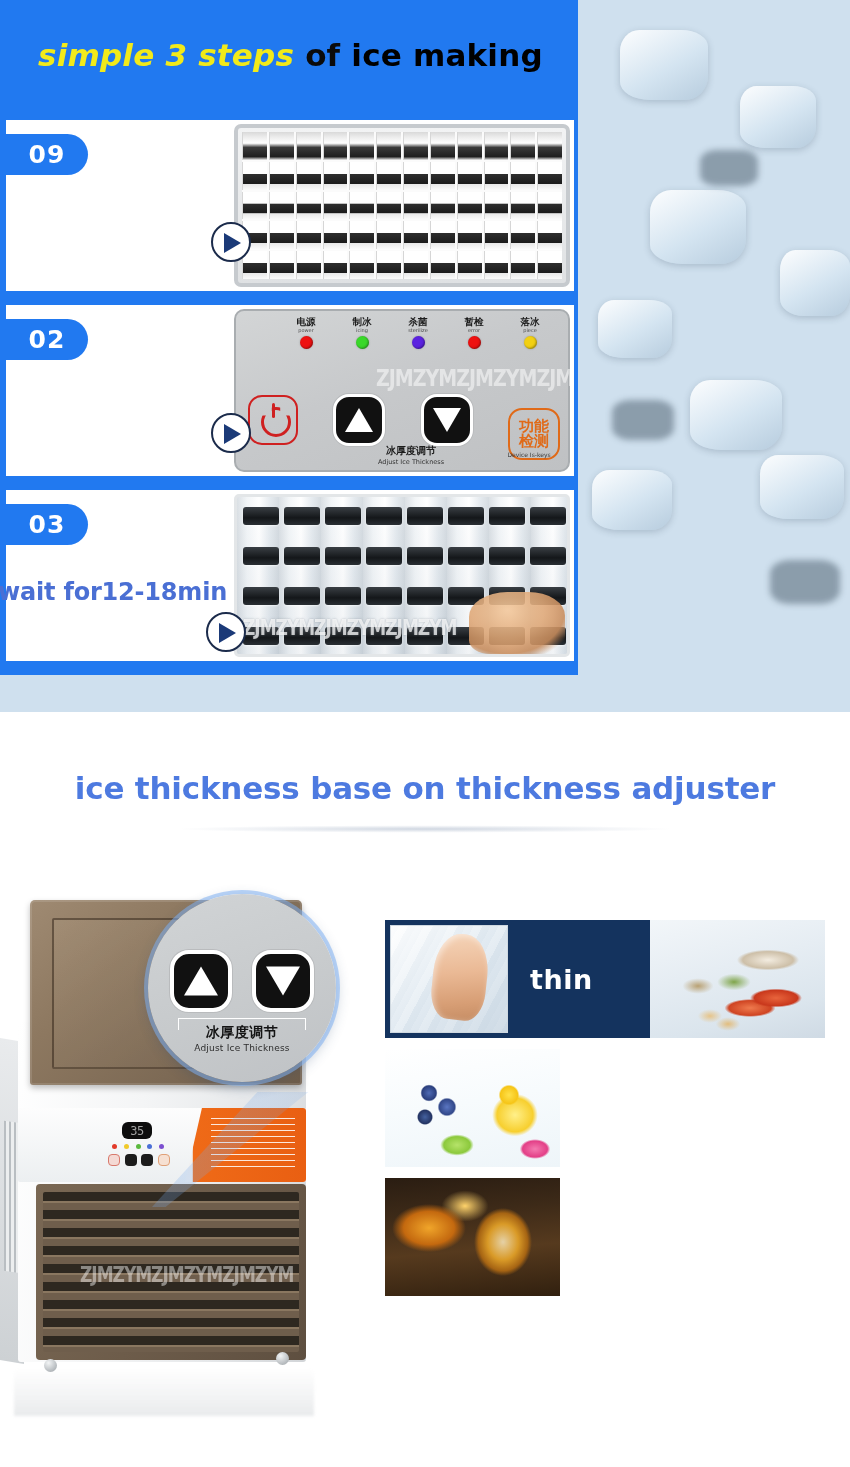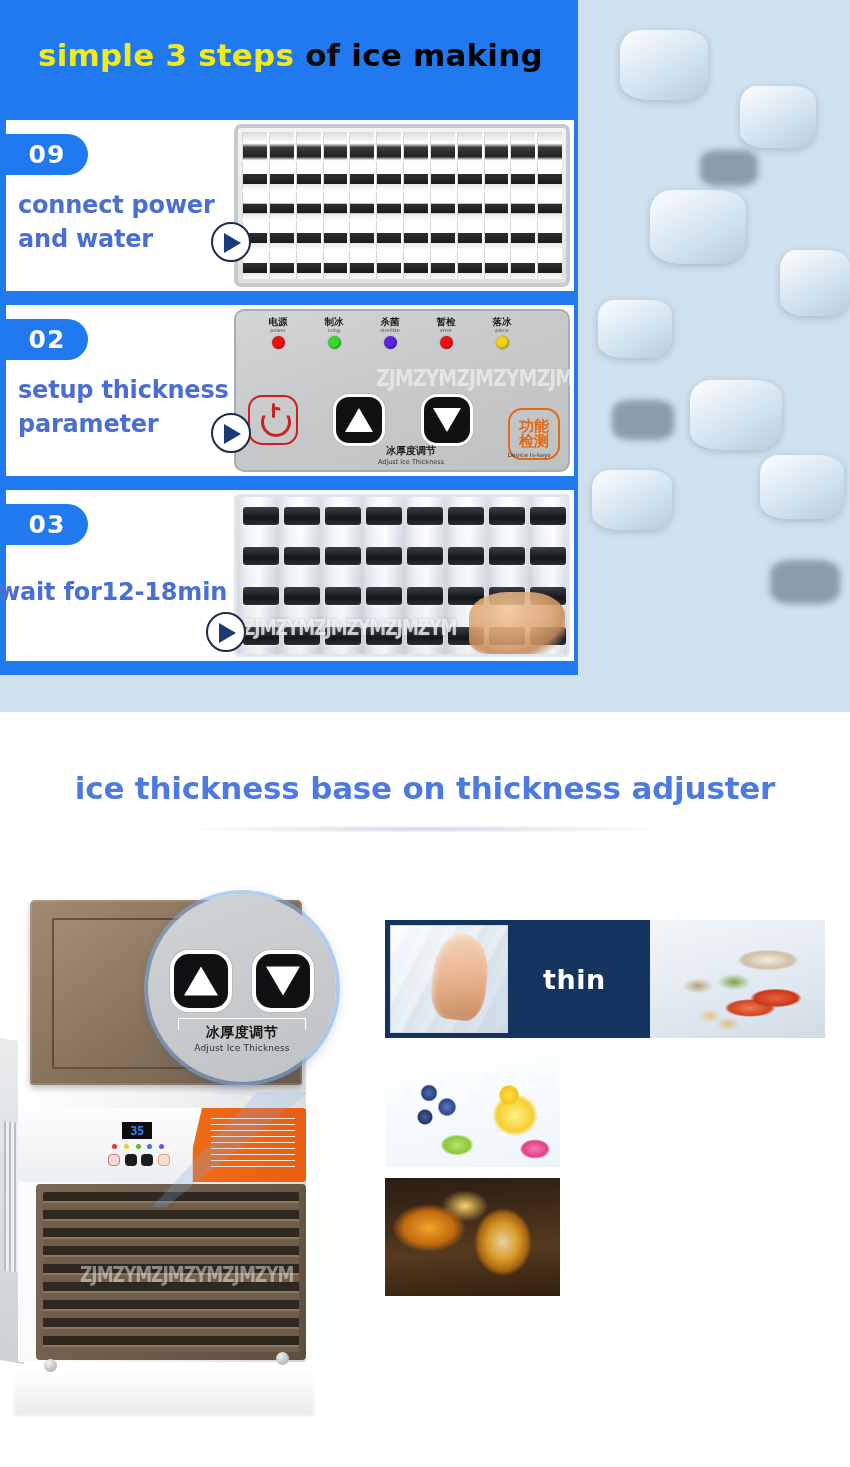--- a/index.html
+++ b/index.html
@@ -54,21 +54,21 @@
   .title-bar {
     position: absolute; left: 0; top: 0; width: 578px; height: 110px;
     background: #2179f0;
     display: flex; align-items: center;
   }
   .title-text {
     margin-left: 38px;
     font-size: 31px; font-weight: bold; letter-spacing: .2px;
     font-family: "DejaVu Sans", "Liberation Sans", sans-serif;
   }
-  .t-yellow { color: #f2ea1a; }
+  .t-yellow { color: #f2ea1a; font-style: italic; }
   .t-black  { color: #0b0b0b; }
   .t-white  { color: #000000; }
 
   
   .steps-panel {
     position: absolute; left: 0; top: 110px; width: 578px; height: 565px;
     background: #2179f0;
   }
   .step-card {
     position: absolute; left: 6px; width: 568px; height: 171px;
@@ -147,21 +147,21 @@
     background: linear-gradient(180deg,#d9d9d9 0%,#ececec 18%,#ffffff 40%,#3a3a3a 55%,#202020 88%,#f2f2f2 100%);
   }
 
   
   .panel {
     position: absolute; left: 0; top: 0; width: 336px; height: 163px;
     background: linear-gradient(160deg,#d3d5d6 0%,#c7c9cb 45%,#bfc1c3 100%);
     border: 2px solid #a9adb0; border-radius: 10px;
   }
   .leds { position: absolute; left: 14px; top: 6px; width: 308px;
-          display: flex; justify-content: flex-start; }
+          display: flex; justify-content: flex-end; }
   .led-item { text-align: center; width: 56px; }
   .led-cn { font-size: 9.5px; color: #1b1b1b; font-weight: bold; line-height: 1.05; }
   .led-en { font-size: 5px; color: #4a4a4a; line-height: 1.3; }
   .led-dot {
     width: 13px; height: 13px; border-radius: 50%;
     margin: 3px auto 0;
     box-shadow: inset -1px -1px 2px rgba(0,0,0,.35), 0 0 2px rgba(0,0,0,.25);
   }
   .panel-watermark {
     position: absolute; left: 140px; top: 55px;
@@ -305,23 +305,23 @@
     background: linear-gradient(90deg,#f0f0f0 0%, #f0f0f0 6%, #ef6a17 7%, #e95f12 100%);
     border-radius: 0 3px 3px 0;
     clip-path: polygon(14% 0, 100% 0, 100% 100%, 0 100%);
   }
   .mach-orange-lines {
     position: absolute; left: 26px; top: 10px; width: 84px; height: 54px;
     background: repeating-linear-gradient(180deg, rgba(255,255,255,.85) 0 1.5px, rgba(255,255,255,0) 1.5px 6px);
   }
   .lcd {
     position: absolute; left: 122px; top: 250px;
-    width: 30px; height: 17px; background: #0d0d0d; border-radius: 0;
+    width: 30px; height: 17px; background: #0d0d0d; border-radius: 6px;
     display: flex; align-items: center; justify-content: center;
-    color: #3b82f6; font-size: 12px; font-weight: bold;
+    color: #a3a3a3; font-size: 12px; font-weight: normal;
     font-family: "DejaVu Sans Mono", "Liberation Mono", monospace;
     letter-spacing: -.5px;
   }
   .mini-leds { position: absolute; left: 112px; top: 272px; width: 52px; display: flex; justify-content: space-between; }
   .mini-led { width: 5px; height: 5px; border-radius: 50%; }
   .mini-btns { position: absolute; left: 108px; top: 282px; width: 62px; display: flex; justify-content: space-between; }
   .mini-btn { width: 12px; height: 12px; border-radius: 4px; }
   .mach-grille {
     position: absolute; left: 36px; top: 312px; width: 270px; height: 176px;
     background: linear-gradient(120deg,#7a6854 0%,#6d5c4a 50%,#5e4f40 100%);
@@ -471,22 +471,20 @@
     <div class="ice-dark" style="left:770px;top:560px;width:70px;height:44px;"></div>
 
     <div class="title-bar">
       <div class="title-text"><span class="t-yellow">simple 3 steps</span> <span class="t-black">of</span> <span class="t-white">ice making</span></div>
     </div>
 
     <div class="steps-panel"></div>
 
     <div class="step-card" id="step-1">
       <div class="step-badge">09</div>
-      <div class="step-text">connect power
-and water</div>
       <div class="arrow-circle" id="arrow-1"></div>
       <div class="step-photo">
         <div class="tray">
           <div class="tray-inner" id="tray-grid">
               <div class="tray-row">
                 <div class="tray-cell"></div>
                 <div class="tray-cell"></div>
                 <div class="tray-cell"></div>
                 <div class="tray-cell"></div>
                 <div class="tray-cell"></div>
@@ -554,22 +552,20 @@
                 <div class="tray-cell"></div>
                 <div class="tray-cell"></div>
               </div>
             </div>
         </div>
       </div>
     </div>
 
     <div class="step-card" id="step-2">
       <div class="step-badge">02</div>
-      <div class="step-text">setup thickness
-parameter</div>
       <div class="arrow-circle" id="arrow-2"></div>
       <div class="step-photo">
         <div class="panel">
           <div class="leds" id="led-row">
               <div class="led-item">
                 <div class="led-cn">电源</div>
                 <div class="led-en">power</div>
                 <div class="led-dot" style="background: rgb(238, 17, 17);"></div>
               </div>
               <div class="led-item">
@@ -710,21 +706,21 @@
         <div class="callout-bracket"></div>
         <div class="callout-label">
           <div class="callout-cn">冰厚度调节</div>
           <div class="callout-en">Adjust Ice Thickness</div>
         </div>
       </div>
     </div>
 
     <div class="compare" id="compare-rows">
         <div class="cmp-row" id="cmp-row-0">
-          <div class="cmp-left" style="background: rgb(20, 51, 94); gap: 13px;">
+          <div class="cmp-left" style="background: rgb(20, 51, 94);">
             <div class="cmp-icephoto">
               <div class="finger" id="finger-0"></div>
             </div>
             <div class="cmp-label">thin</div>
           </div>
           <div class="cmp-right">
             <div class="photo-fish"></div>
           </div>
         </div>
         <div class="cmp-row" id="cmp-row-1">

